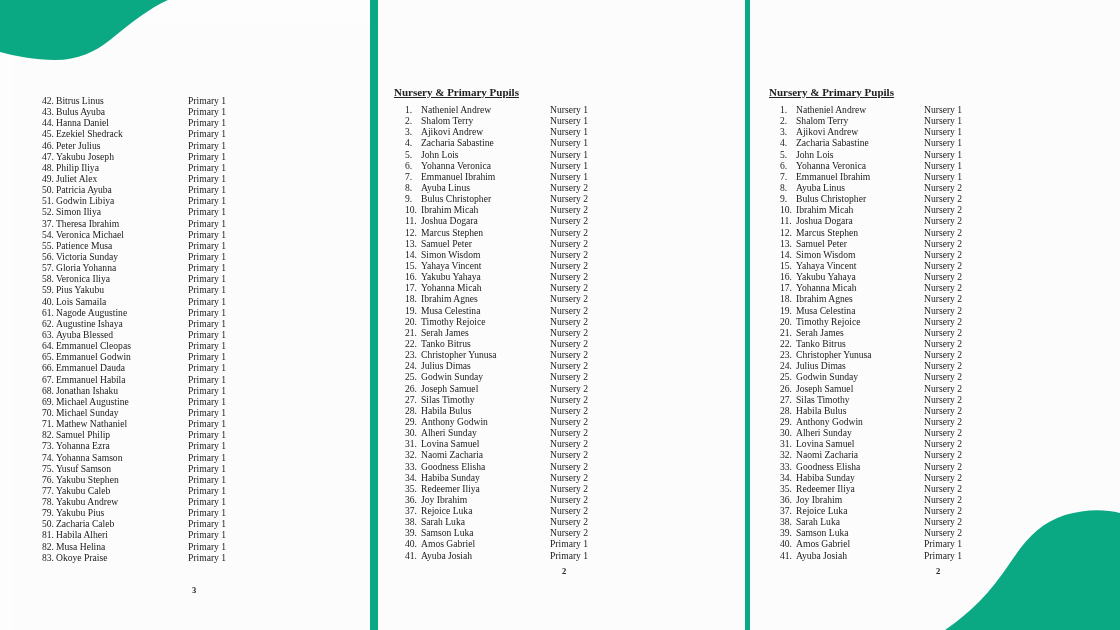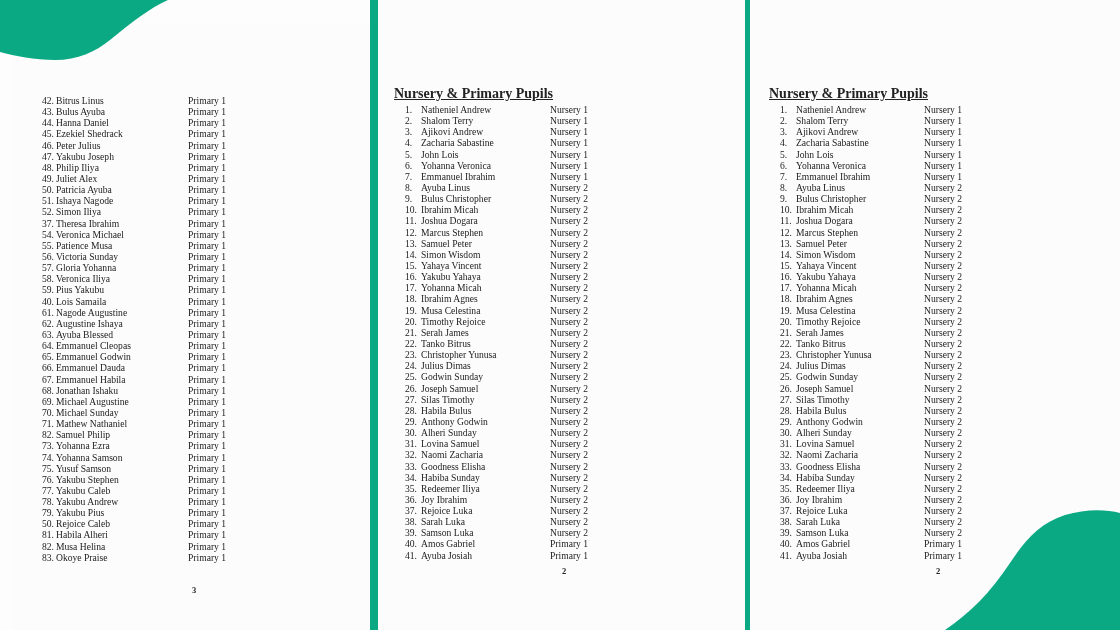--- a/index.html
+++ b/index.html
@@ -26,21 +26,21 @@
     }
     .row .num { display: inline-block; text-align: left; }
     .row .name { display: inline-block; }
     .row .cls { position: absolute; top: 0; }
 
     #list-left { left: 30px; top: 71px; width: 320px; }
     #list-left .row .num { width: 14px; }
     #list-left .row .cls { left: 146px; }
 
     .title {
-      position: absolute; font-weight: bold; font-size: 14px;
+      position: absolute; font-weight: bold; font-size: 11px;
       text-decoration: underline; white-space: nowrap;
     }
     #title-mid { left: 16px; top: 86px; }
     #title-right { left: 19px; top: 86px; }
 
     #list-mid { left: 27px; top: 104px; width: 320px; }
     #list-right { left: 30px; top: 104px; width: 320px; }
     #list-mid .row .num, #list-right .row .num { width: 16px; }
     #list-mid .row .cls { left: 145px; }
     #list-right .row .cls { left: 144px; }
@@ -61,21 +61,21 @@
   <ul class="list" id="list-left">
       <li class="row"><span class="num">42.</span><span class="name">Bitrus Linus</span><span class="cls">Primary 1</span></li>
       <li class="row"><span class="num">43.</span><span class="name">Bulus  Ayuba</span><span class="cls">Primary 1</span></li>
       <li class="row"><span class="num">44.</span><span class="name">Hanna Daniel</span><span class="cls">Primary 1</span></li>
       <li class="row"><span class="num">45.</span><span class="name">Ezekiel Shedrack</span><span class="cls">Primary 1</span></li>
       <li class="row"><span class="num">46.</span><span class="name">Peter Julius</span><span class="cls">Primary 1</span></li>
       <li class="row"><span class="num">47.</span><span class="name">Yakubu Joseph</span><span class="cls">Primary 1</span></li>
       <li class="row"><span class="num">48.</span><span class="name">Philip Iliya</span><span class="cls">Primary 1</span></li>
       <li class="row"><span class="num">49.</span><span class="name">Juliet Alex</span><span class="cls">Primary 1</span></li>
       <li class="row"><span class="num">50.</span><span class="name">Patricia Ayuba</span><span class="cls">Primary 1</span></li>
-      <li class="row"><span class="num">51.</span><span class="name">Ishaya Nagode</span><span class="cls">Primary 1</span></li>
+      <li class="row"><span class="num">51.</span><span class="name">Godwin Libiya</span><span class="cls">Primary 1</span></li>
       <li class="row"><span class="num">52.</span><span class="name">Simon Iliya</span><span class="cls">Primary 1</span></li>
       <li class="row"><span class="num">37.</span><span class="name">Theresa Ibrahim</span><span class="cls">Primary 1</span></li>
       <li class="row"><span class="num">54.</span><span class="name">Veronica Michael</span><span class="cls">Primary 1</span></li>
       <li class="row"><span class="num">55.</span><span class="name">Patience Musa</span><span class="cls">Primary 1</span></li>
       <li class="row"><span class="num">56.</span><span class="name">Victoria Sunday</span><span class="cls">Primary 1</span></li>
       <li class="row"><span class="num">57.</span><span class="name">Gloria Yohanna</span><span class="cls">Primary 1</span></li>
       <li class="row"><span class="num">58.</span><span class="name">Veronica Iliya</span><span class="cls">Primary 1</span></li>
       <li class="row"><span class="num">59.</span><span class="name">Pius Yakubu</span><span class="cls">Primary 1</span></li>
       <li class="row"><span class="num">40.</span><span class="name">Lois Samaila</span><span class="cls">Primary 1</span></li>
       <li class="row"><span class="num">61.</span><span class="name">Nagode Augustine</span><span class="cls">Primary 1</span></li>
@@ -90,21 +90,21 @@
       <li class="row"><span class="num">70.</span><span class="name">Michael Sunday</span><span class="cls">Primary 1</span></li>
       <li class="row"><span class="num">71.</span><span class="name">Mathew Nathaniel</span><span class="cls">Primary 1</span></li>
       <li class="row"><span class="num">82.</span><span class="name">Samuel Philip</span><span class="cls">Primary 1</span></li>
       <li class="row"><span class="num">73.</span><span class="name">Yohanna Ezra</span><span class="cls">Primary 1</span></li>
       <li class="row"><span class="num">74.</span><span class="name">Yohanna Samson</span><span class="cls">Primary 1</span></li>
       <li class="row"><span class="num">75.</span><span class="name">Yusuf Samson</span><span class="cls">Primary 1</span></li>
       <li class="row"><span class="num">76.</span><span class="name">Yakubu Stephen</span><span class="cls">Primary 1</span></li>
       <li class="row"><span class="num">77.</span><span class="name">Yakubu Caleb</span><span class="cls">Primary 1</span></li>
       <li class="row"><span class="num">78.</span><span class="name">Yakubu Andrew</span><span class="cls">Primary 1</span></li>
       <li class="row"><span class="num">79.</span><span class="name">Yakubu Pius</span><span class="cls">Primary 1</span></li>
-      <li class="row"><span class="num">50.</span><span class="name">Rejoice Caleb</span><span class="cls">Primary 1</span></li>
+      <li class="row"><span class="num">50.</span><span class="name">Zacharia Caleb</span><span class="cls">Primary 1</span></li>
       <li class="row"><span class="num">81.</span><span class="name">Habila Alheri</span><span class="cls">Primary 1</span></li>
       <li class="row"><span class="num">82.</span><span class="name">Musa Helina</span><span class="cls">Primary 1</span></li>
       <li class="row"><span class="num">83.</span><span class="name">Okoye Praise</span><span class="cls">Primary 1</span></li>
     </ul>
   <div class="pgnum" id="pgnum-left">3</div>
 </div>
 
 <div class="sep" id="sep-1"></div>
 
 <div class="page" id="page-mid">

